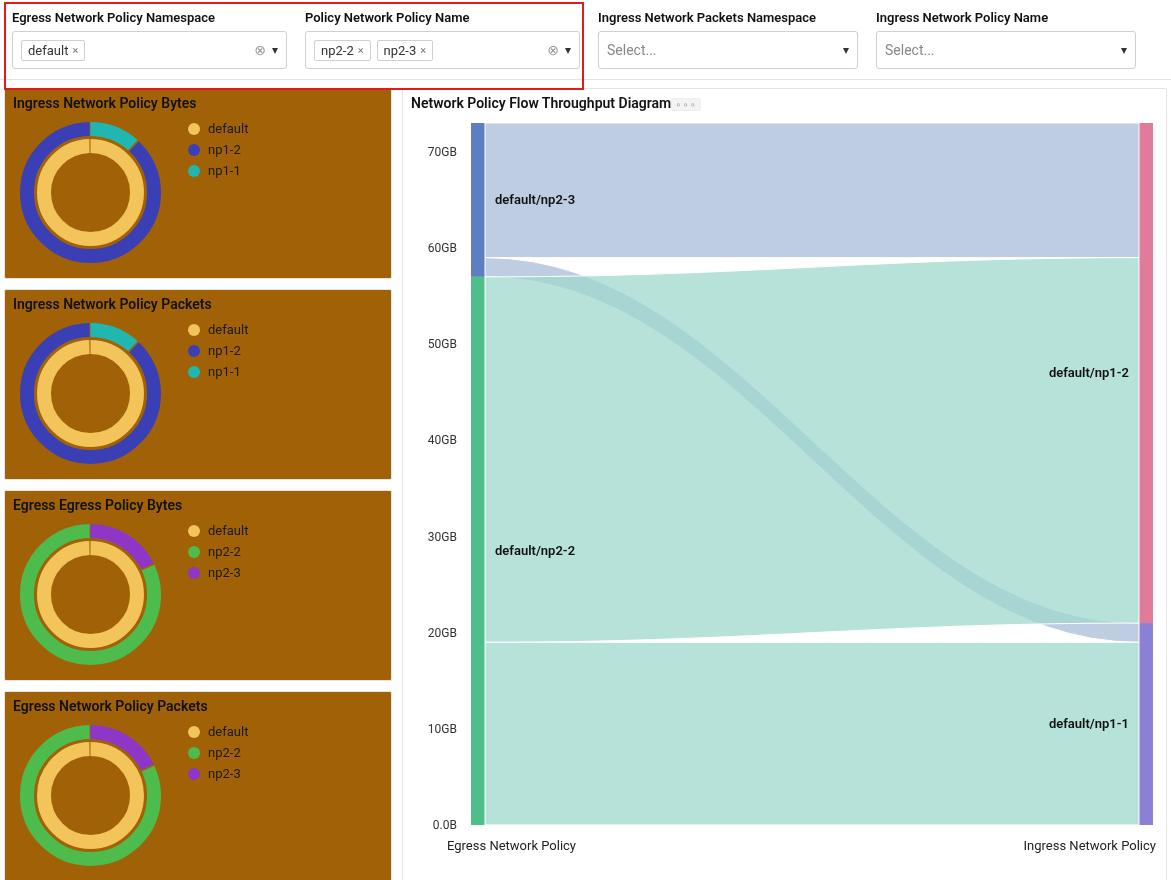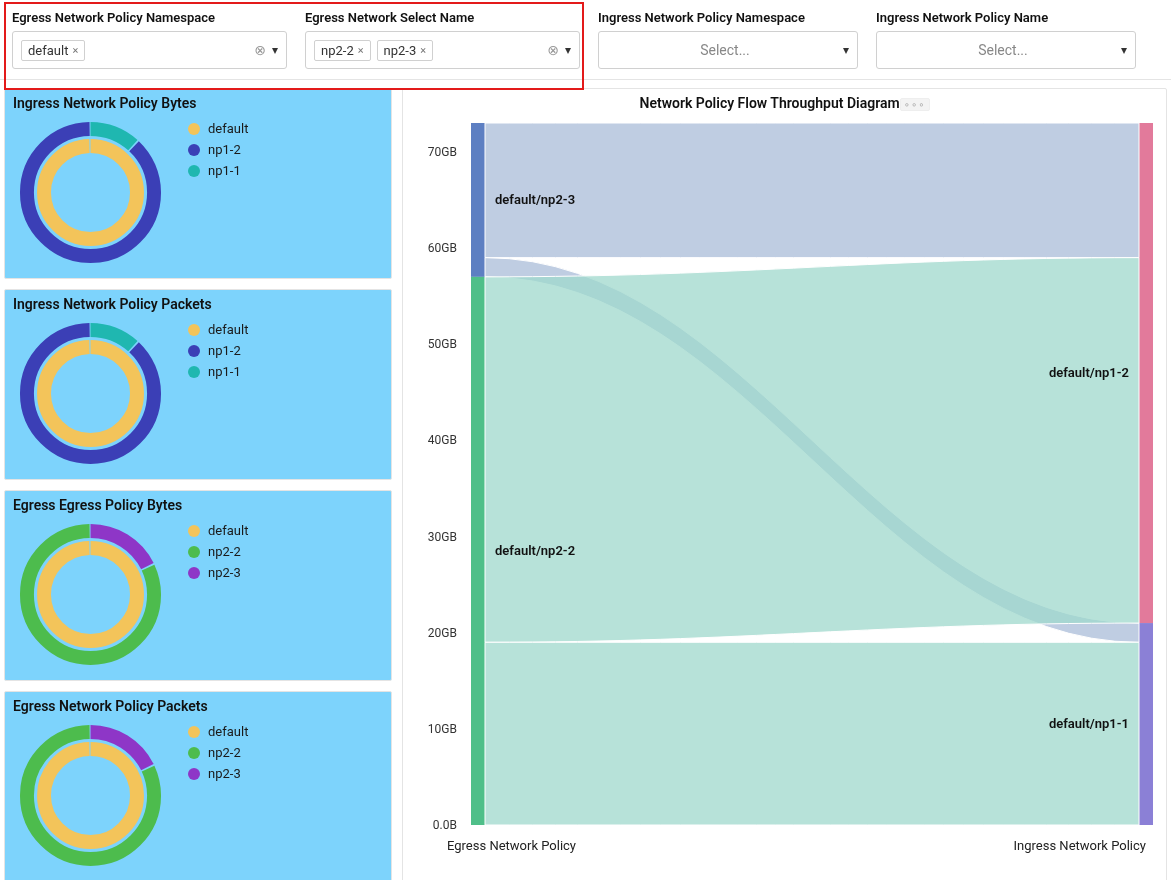--- a/index.html
+++ b/index.html
@@ -25,21 +25,21 @@
   .select-box .chips { flex: 1; display: flex; gap: 6px; flex-wrap: wrap; }
   .chip {
     display: inline-flex; align-items: center; gap: 4px;
     border: 1px solid #d0d0d0; border-radius: 2px;
     padding: 2px 6px; font-size: 13px; color: #333;
     background: #fff;
   }
   .chip .x { font-size: 11px; color: #777; cursor: pointer; }
   .select-box .clear { color: #999; font-size: 14px; margin: 0 6px; cursor: pointer; }
   .select-box .caret { color: #333; font-size: 12px; }
-  .select-box.placeholder .ph { color: #888; text-align: center; }
+  .select-box.placeholder .ph { color: #888; }
 
   .highlight-box {
     position: absolute;
     border: 2px solid #e31a1a;
     pointer-events: none;
     z-index: 10;
   }
 
   .content {
     display: flex;
@@ -49,52 +49,52 @@
   .left-col {
     width: 388px;
     display: flex;
     flex-direction: column;
     gap: 10px;
   }
   .panel {
     border: 1px solid #e4e4e4;
     border-radius: 2px;
     padding: 4px 8px 8px 8px;
-    background: #7dd3fc;
+    background: #a16207;
     min-height: 0;
   }
   .panel-title {
     font-size: 14px; font-weight: 600; color: #111;
     margin: 2px 0 4px 0;
   }
   .panel-body { display: flex; align-items: flex-start; gap: 20px; }
   .donut-svg { width: 155px; height: 155px; }
   .legend { display: flex; flex-direction: column; gap: 6px; font-size: 13px; margin-top: 6px; }
   .legend div { display: flex; align-items: center; gap: 8px; }
   .swatch { width: 12px; height: 12px; border-radius: 50%; }
 
   .right-col {
     flex: 1;
     border: 1px solid #e4e4e4;
     border-radius: 2px;
     padding: 4px 8px 8px 8px;
     position: relative;
     min-width: 0;
   }
-  .right-col .hdr { display: flex; justify-content: center; align-items: center; }
+  .right-col .hdr { display: flex; justify-content: flex-start; align-items: center; }
   .panel-menu { color: #aaa; background: #f3f3f3; border: 1px solid #eee; border-radius: 2px; padding: 0 3px; font-size: 10px; letter-spacing: 1px; }
 
   .sankey-wrap { position: relative; width: 100%; height: 740px; }
   .sankey-svg { position: absolute; top: 0; left: 0; }
   .axis-label-left {
     position: absolute; bottom: 2px; left: 36px;
     font-size: 13px; color: #222;
   }
   .axis-label-right {
-    position: absolute; bottom: 2px; right: 12px;
+    position: absolute; bottom: 2px; right: 2px;
     font-size: 13px; color: #222;
   }
 </style>
 </head>
 <body>
 
 <div class="page">
 
   <div class="highlight-box" style="left:4px; top:2px; width:580px; height:88px;"></div>
 
@@ -107,39 +107,39 @@
             <span>default</span>
             <span class="x">×</span>
           </span>
         </div>
         <span class="clear">⊗</span>
         <span class="caret">▾</span>
       </div>
     </div>
 
     <div class="filter-group w1">
-      <span class="filter-label">Egress Network Select Name</span>
+      <span class="filter-label">Policy Network Policy Name</span>
       <div class="select-box">
         <div class="chips">
           <span class="chip">
             <span>np2-2</span>
             <span class="x">×</span>
           </span>
           <span class="chip">
             <span>np2-3</span>
             <span class="x">×</span>
           </span>
         </div>
         <span class="clear">⊗</span>
         <span class="caret">▾</span>
       </div>
     </div>
 
     <div class="filter-group w2">
-      <span class="filter-label">Ingress Network Policy Namespace</span>
+      <span class="filter-label">Ingress Network Packets Namespace</span>
       <div class="select-box placeholder">
         <span class="ph" style="flex:1;">Select...</span>
         <span class="caret">▾</span>
       </div>
     </div>
 
     <div class="filter-group w2">
       <span class="filter-label">Ingress Network Policy Name</span>
       <div class="select-box placeholder">
         <span class="ph" style="flex:1;">Select...</span>

